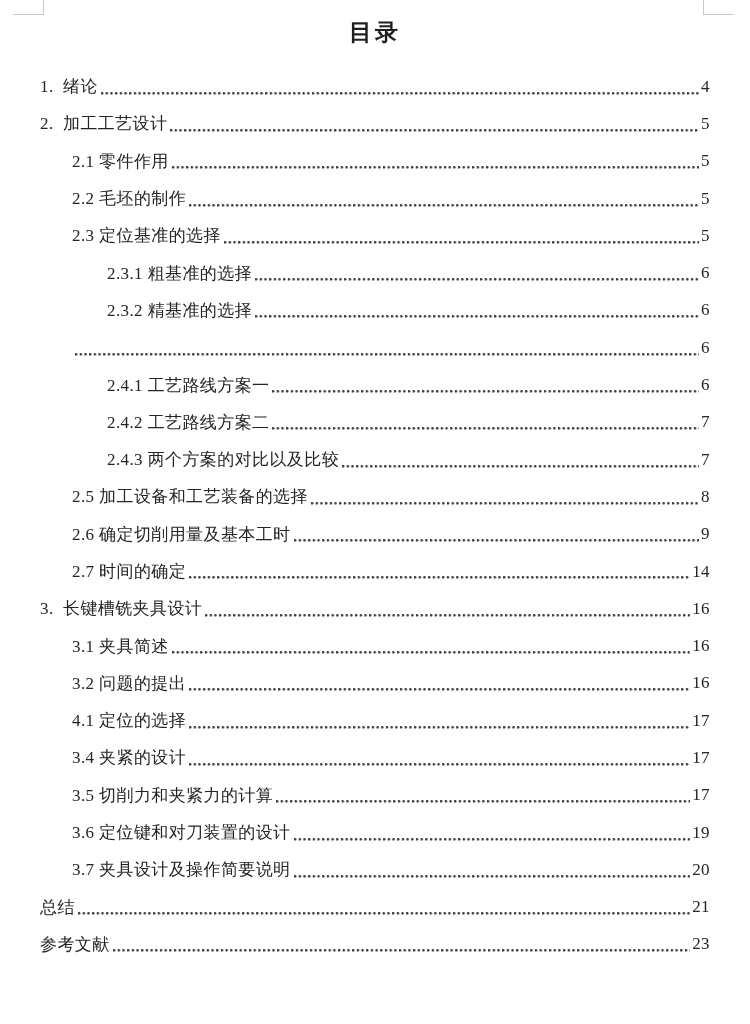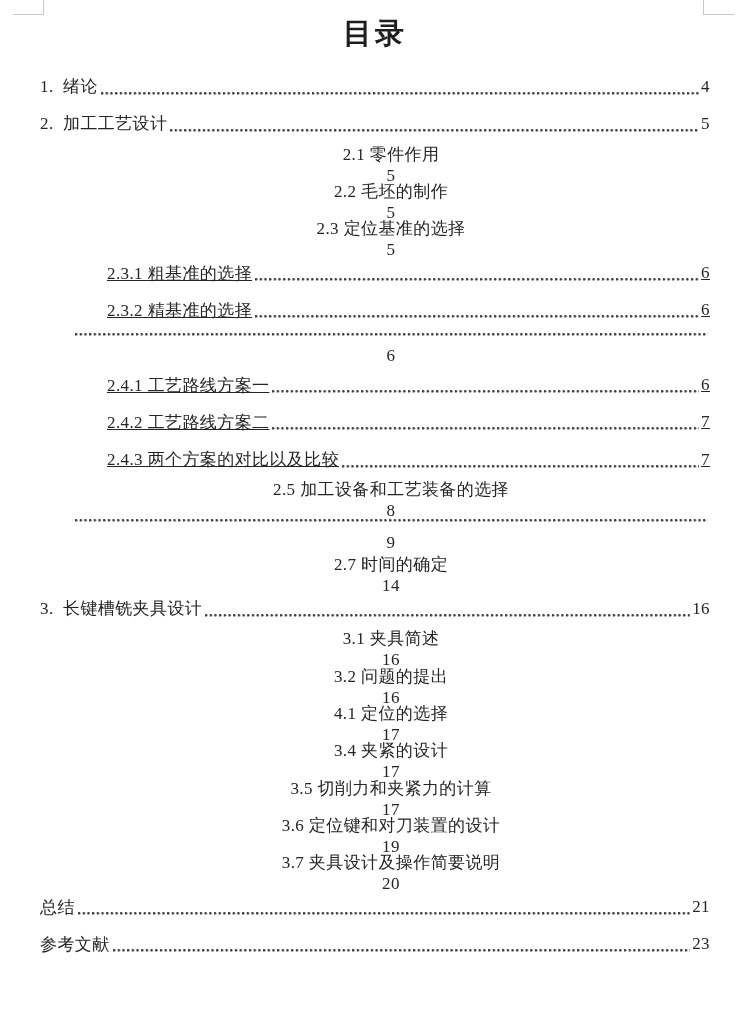--- a/index.html
+++ b/index.html
@@ -35,39 +35,39 @@
     position: absolute;
     left: 0; top: 0; right: 0; bottom: 0;
     padding: 0 40px;
     box-sizing: border-box;
   }
   .doc-title {
     margin-top: 14px;
     height: 38px;
     line-height: 38px;
     text-align: center;
-    font-size: 29px;
+    font-size: 23px;
     font-weight: 600;
     letter-spacing: 3px;
     color: #1e1e1e;
   }
   .toc-list {
     margin-top: 16px;
   }
   .toc-row {
     display: flex;
     align-items: center;
     height: 37.3px;
     font-size: 17px;
     letter-spacing: 0.4px;
     white-space: nowrap;
   }
   .toc-row.lvl0 { padding-left: 0; }
-  .toc-row.lvl1 { padding-left: 32px; flex-direction: column; }
-  .toc-row.lvl2 { padding-left: 67px; text-decoration: underline; }
+  .toc-row.lvl1 { padding-left: 32px; }
+  .toc-row.lvl2 { padding-left: 67px; }
   .num {
     display: inline-block;
     width: 23px;
     flex: 0 0 auto;
   }
   .label {
     flex: 0 0 auto;
     text-align: right;
   }
   .dots {
@@ -160,20 +160,21 @@
     <span class="pagenum">7</span>
   </div>
         <div class="toc-row lvl1">
 
     <span class="label">2.5 加工设备和工艺装备的选择</span>
     <span class="dots"></span>
     <span class="pagenum">8</span>
   </div>
         <div class="toc-row lvl1">
 
+    <span class="label">2.6 确定切削用量及基本工时</span>
     <span class="dots"></span>
     <span class="pagenum">9</span>
   </div>
         <div class="toc-row lvl1">
 
     <span class="label">2.7 时间的确定</span>
     <span class="dots"></span>
     <span class="pagenum">14</span>
   </div>
         <div class="toc-row lvl0">

